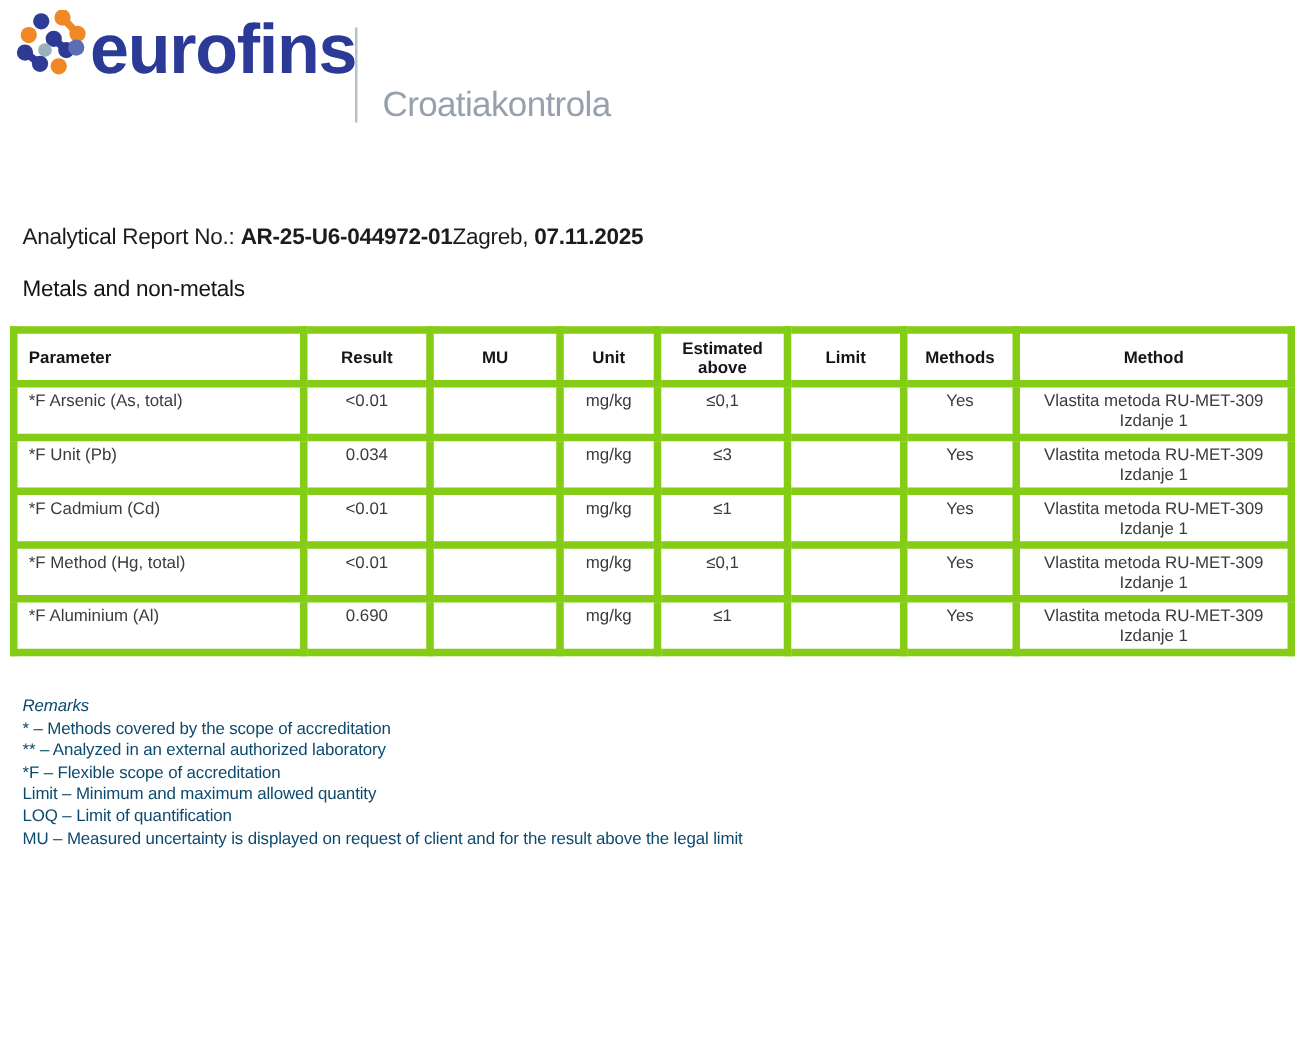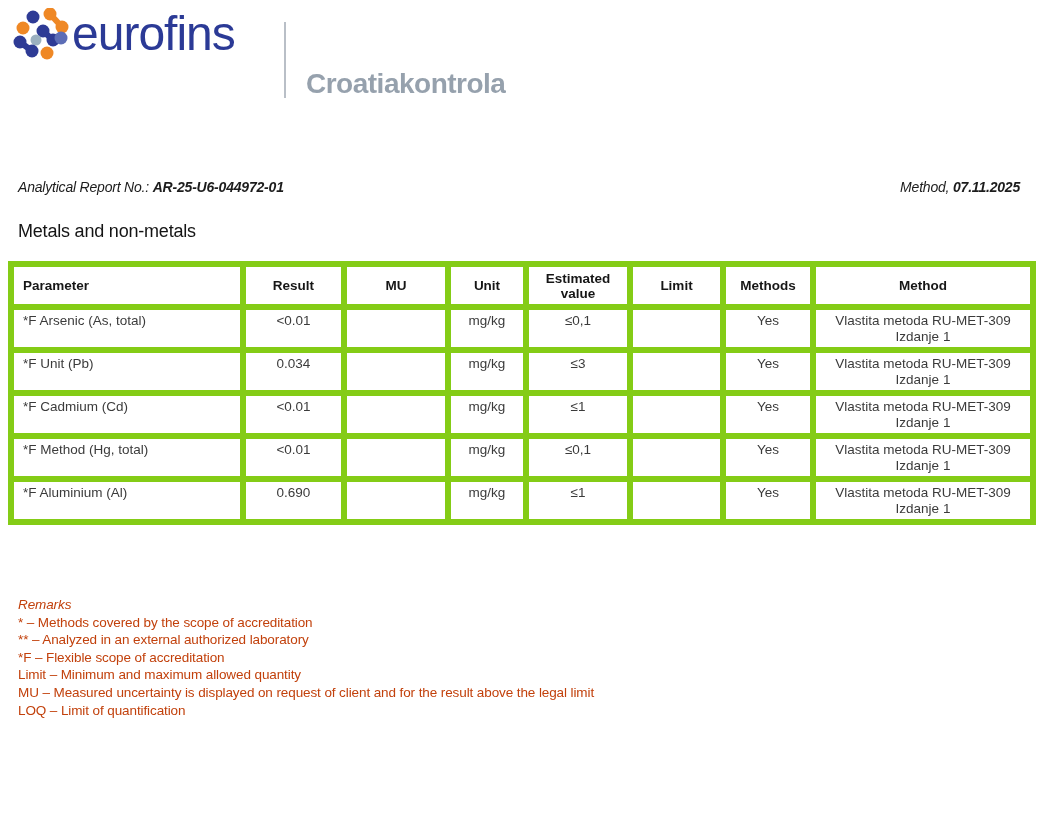--- a/index.html
+++ b/index.html
@@ -17,38 +17,38 @@
   .logo-dots { position: absolute; left: 8px; top: 8px; width: 64px; height: 54px; }
   .dot-blue   { fill: #2e3b95; }
   .dot-orange { fill: #ef8825; }
   .dot-gray   { fill: #9bb0bf; }
   .dot-peri   { fill: #5c6db6; }
   .bar-blue   { stroke: #2e3b95; stroke-width: 6; }
   .bar-orange { stroke: #ef8825; stroke-width: 6; }
 
   .eurofins-wordmark {
     position: absolute; left: 72px; top: 6px;
-    font-size: 48px; font-weight: normal; letter-spacing: -1px;
+    font-size: 56px; font-weight: bold; letter-spacing: -1px;
     color: #2b3a96;
   }
   .logo-divider {
     position: absolute; left: 284px; top: 22px;
     width: 2px; height: 76px; background: #b9bfc7;
   }
   .croatia-wordmark {
     position: absolute; left: 306px; top: 68px;
-    font-size: 28px; font-weight: bold; letter-spacing: -0.5px;
+    font-size: 28px; font-weight: normal; letter-spacing: -0.5px;
     color: #96a1ad;
   }
 
   
   .report-line {
     position: absolute; left: 18px; right: 22px; top: 179px;
-    display: flex; justify-content: space-between;
-    font-size: 14px; color: #1c1c1c; letter-spacing: -0.2px; font-style: italic;
+    display: flex; 
+    font-size: 18px; color: #1c1c1c; letter-spacing: -0.2px;
   }
   .report-line b { font-weight: bold; }
   .section-title {
     position: absolute; left: 18px; top: 221px;
     font-size: 18px; font-weight: normal; color: #141414; letter-spacing: -0.2px;
   }
 
   
   table.results {
     position: absolute; left: 8px; top: 261px;
@@ -69,23 +69,22 @@
   }
   table.results td { height: 35px; vertical-align: top; padding-top: 3px; }
   table.results th.col-parameter, table.results td.cell-parameter {
     text-align: left; padding-left: 9px;
   }
   table.results td.cell-method { white-space: pre-line; line-height: 16px; margin-left: 44px; }
 
   
   .remarks {
     position: absolute; left: 18px; top: 556px;
-    font-size: 13.5px; color: #c2410c; line-height: 17.6px;
+    font-size: 13.5px; color: #0c4a6e; line-height: 17.6px;
     letter-spacing: -0.1px;
-    margin-top: 40px;
   }
   .remarks-title { font-style: italic; }
 </style>
 </head>
 <body>
 
 <div class="page">
 
   <svg class="logo-dots" viewBox="0 0 64 54" xmlns="http://www.w3.org/2000/svg" aria-hidden="true">
     <circle class="dot-blue" cx="25" cy="9" r="6.5"></circle>
@@ -106,21 +105,21 @@
   <div class="eurofins-wordmark">eurofins</div>
   <div class="logo-divider"></div>
   <div class="croatia-wordmark">Croatiakontrola</div>
 
   <div class="report-line">
     <div>
       <span>Analytical Report No.:</span>
       <b>AR-25-U6-044972-01</b>
     </div>
     <div>
-      <span>Method,</span>
+      <span>Zagreb,</span>
       <b>07.11.2025</b>
     </div>
   </div>
 
   <div class="section-title">Metals and non-metals</div>
 
   <table class="results">
     <colgroup>
       <col style="width:232px">
         <col style="width:101px">
@@ -130,21 +129,21 @@
         <col style="width:93px">
         <col style="width:90px">
         <col style="width:220px">
     </colgroup>
     <thead>
       <tr>
         <th class="col-parameter">Parameter</th>
         <th>Result</th>
         <th>MU</th>
         <th>Unit</th>
-        <th>Estimated value</th>
+        <th>Estimated above</th>
         <th>Limit</th>
         <th>Methods</th>
         <th>Method</th>
       </tr>
     </thead>
     <tbody>
       <tr>
         <td class="cell-parameter">*F Arsenic (As, total)</td>
         <td>&lt;0.01</td>
         <td></td>
@@ -201,17 +200,17 @@
       </tr>
     </tbody>
   </table>
 
   <div class="remarks">
     <div class="remarks-title">Remarks</div>
     <div>* – Methods covered by the scope of accreditation</div>
     <div>** – Analyzed in an external authorized laboratory</div>
     <div>*F – Flexible scope of accreditation</div>
     <div>Limit – Minimum and maximum allowed quantity</div>
+    <div>LOQ – Limit of quantification</div>
     <div>MU – Measured uncertainty is displayed on request of client and for the result above the legal limit</div>
-    <div>LOQ – Limit of quantification</div>
   </div>
 
 </div>
 
 </body></html>

